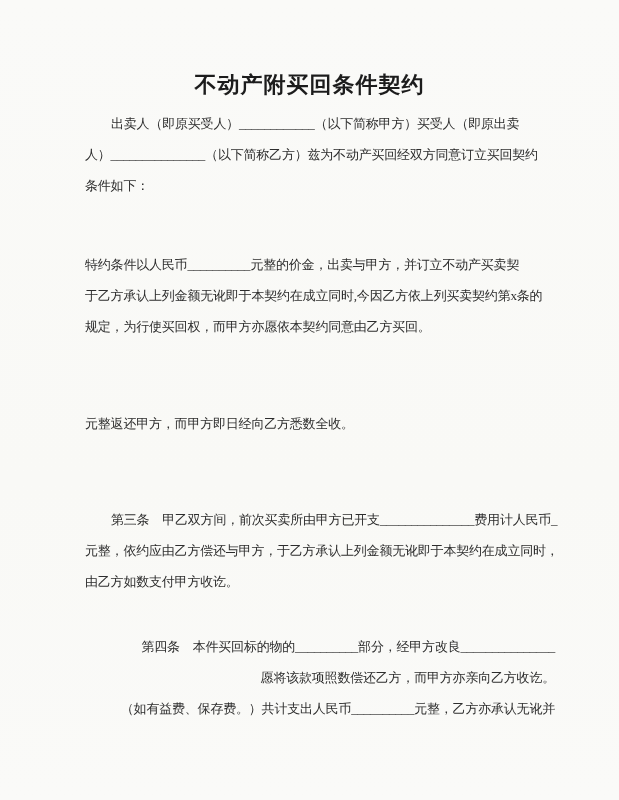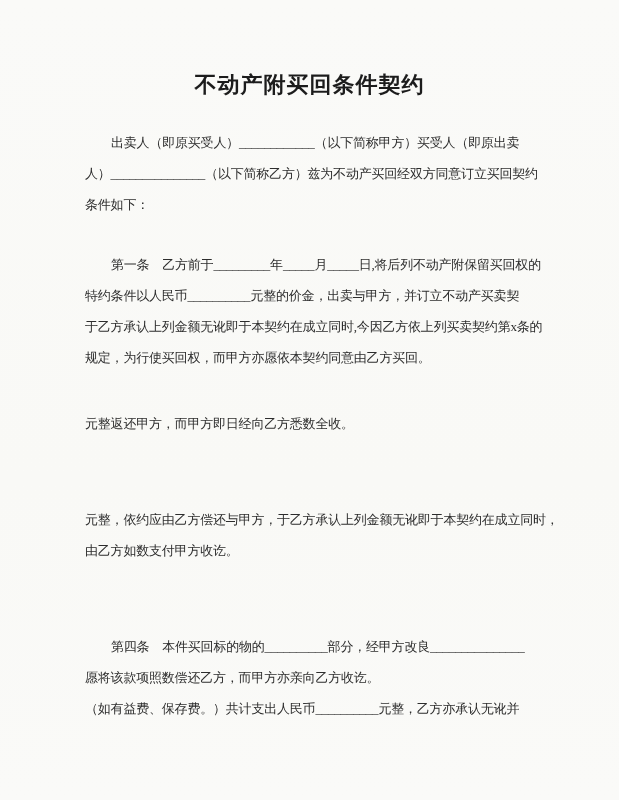--- a/index.html
+++ b/index.html
@@ -36,51 +36,51 @@
     letter-spacing: -0.2px;
   }
   .line {
     white-space: pre;
     height: 31px;
     line-height: 31px;
   }
   .indent {
     padding-left: 26px;
   }
-  .p1 { top: 127px; }
+  .p1 { top: 108px; }
   .p2 { top: 249px; }
   .p3 { top: 408px; }
   .p4 { top: 504px; }
-  .p5 { top: 631px; }
+  .p5 { top: 631px; text-align: right; }
 </style>
 </head>
 <body>
 
 <div class="page">
 
   <h1 class="doc-title">不动产附买回条件契约</h1>
 
   <div class="para p1">
     <div class="line indent">出卖人（即原买受人）____________（以下简称甲方）买受人（即原出卖</div>
     <div class="line">人）_______________（以下简称乙方）兹为不动产买回经双方同意订立买回契约</div>
     <div class="line">条件如下：</div>
   </div>
 
   <div class="para p2">
-    <div class="line indent">第一条　乙方前于_________年_____月_____日,将后列不动产附保留买回权的</div>
     <div class="line">特约条件以人民币__________元整的价金，出卖与甲方，并订立不动产买卖契</div>
     <div class="line">于乙方承认上列金额无讹即于本契约在成立同时,今因乙方依上列买卖契约第x条的</div>
     <div class="line">规定，为行使买回权，而甲方亦愿依本契约同意由乙方买回。</div>
   </div>
 
   <div class="para p3">
     <div class="line">元整返还甲方，而甲方即日经向乙方悉数全收。</div>
   </div>
 
   <div class="para p4">
+    <div class="line indent">第三条　甲乙双方间，前次买卖所由甲方已开支_______________费用计人民币_</div>
     <div class="line">元整，依约应由乙方偿还与甲方，于乙方承认上列金额无讹即于本契约在成立同时，</div>
     <div class="line">由乙方如数支付甲方收讫。</div>
   </div>
 
   <div class="para p5">
     <div class="line indent">第四条　本件买回标的物的__________部分，经甲方改良_______________</div>
     <div class="line">愿将该款项照数偿还乙方，而甲方亦亲向乙方收讫。</div>
     <div class="line">（如有益费、保存费。）共计支出人民币__________元整，乙方亦承认无讹并</div>
   </div>
 

